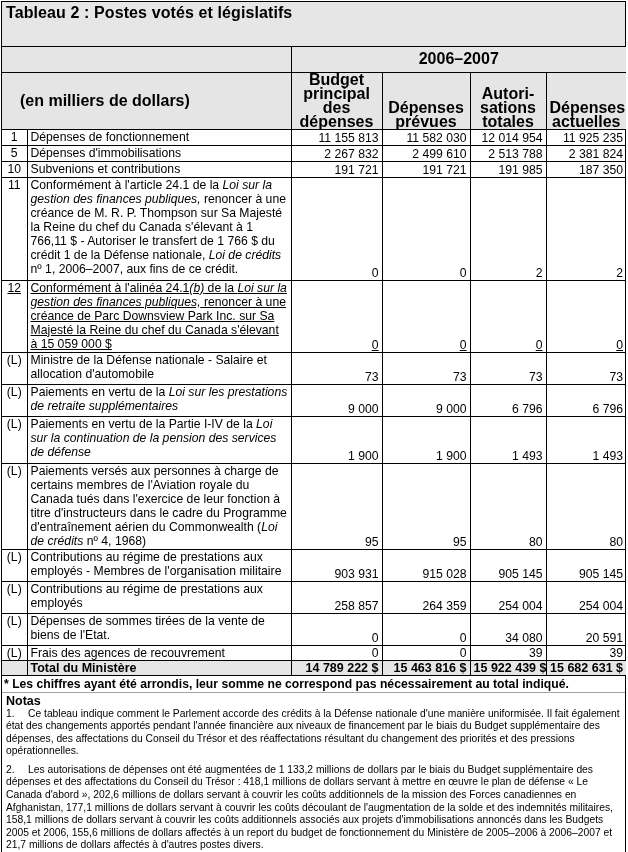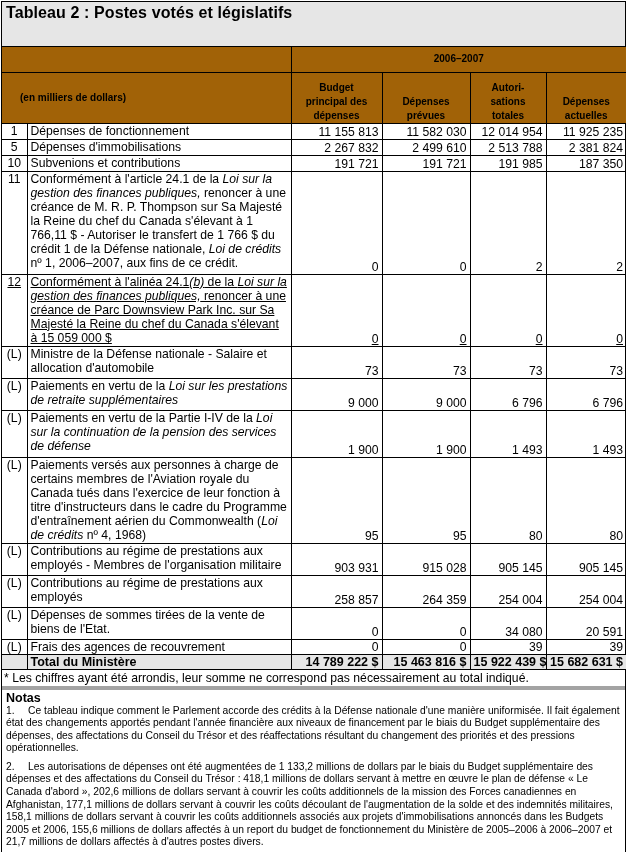--- a/index.html
+++ b/index.html
@@ -6,27 +6,27 @@
   body { width: 628px; height: 852px; position: relative; overflow: hidden;
          font-family: "Liberation Sans", sans-serif; color: #000; }
   .frame { position: absolute; left: 1px; top: 1px; width: 625px; border: 1px solid #000; box-sizing: border-box; }
   .title-bar { background: #e6e6e6; border-bottom: 1px solid #000; height: 44px; position: relative; }
   .title-bar .title { position: absolute; left: 4px; top: 2px; font-weight: bold; font-size: 16px; letter-spacing: 0.1px; }
   table.main { border-collapse: collapse; width: 624px; table-layout: fixed; font-size: 12.2px; }
   table.main td { border: 1px solid #000; padding: 0 3px; vertical-align: bottom; line-height: 14px; }
   table.main tr:first-child td { border-top: none; }
   table.main td:first-child { border-left: none; }
   table.main td:last-child { border-right: none; }
-  .hdr { background: #a16207; font-weight: bold; font-size: 10px; text-align: center; }
+  .hdr { background: #e5e5e5; font-weight: bold; font-size: 16px; text-align: center; }
   .hdr-label { text-align: left !important; padding-left: 18px !important; vertical-align: middle !important; }
   .num { text-align: right; white-space: nowrap; }
   .code { text-align: center; vertical-align: top !important; padding: 0 !important; }
   .desc { vertical-align: top !important; }
   .total td { background: #e6e6e6; font-weight: bold; font-size: 12.5px; }
-  .foot { font-size: 12.2px; padding: 1px 2px; border-bottom: 4px solid #a3a3a3; line-height: 14px; }
+  .foot { font-size: 12.2px; padding: 1px 2px; border-bottom: 1px solid #a3a3a3; line-height: 14px; font-weight: bold; }
   .notes { padding: 1px 4px 3px 4px; font-size: 10.3px; line-height: 12.6px; }
   .notes .notes-title { font-weight: bold; font-size: 12.5px; line-height: 14px; }
   .notes p { margin: 0 0 6px 0; }
   .notes .idx { display: inline-block; width: 22px; }
   i { font-style: italic; }
 </style>
 </head>
 <body>
 
 <div class="frame">

